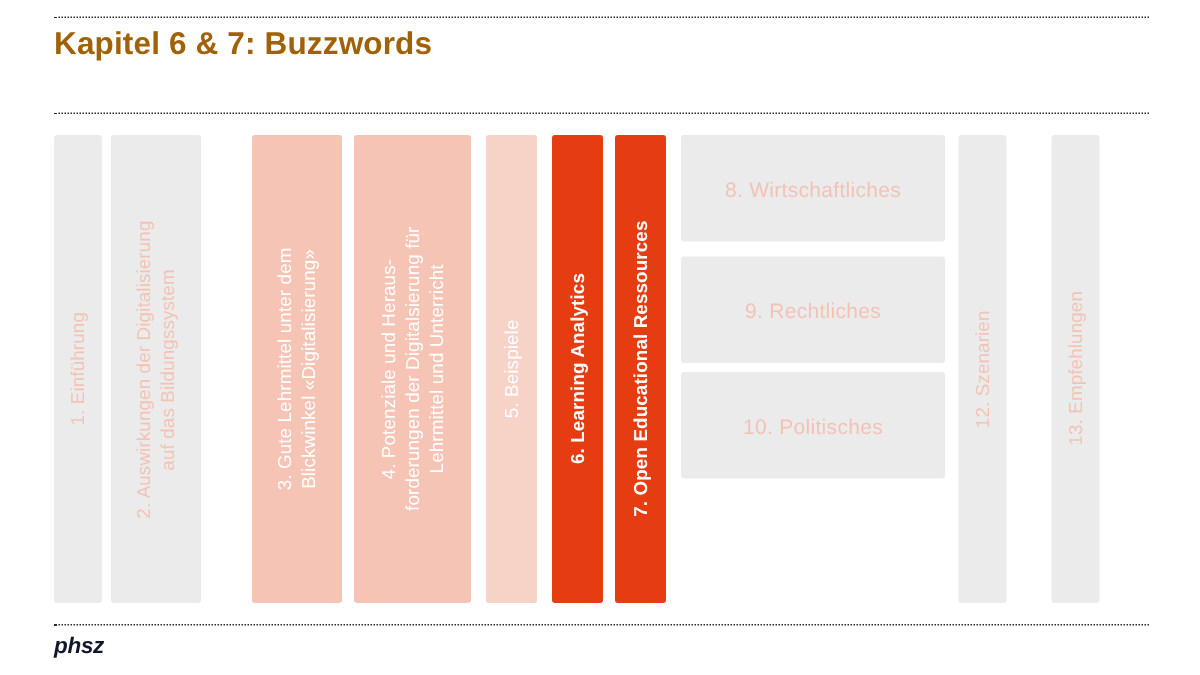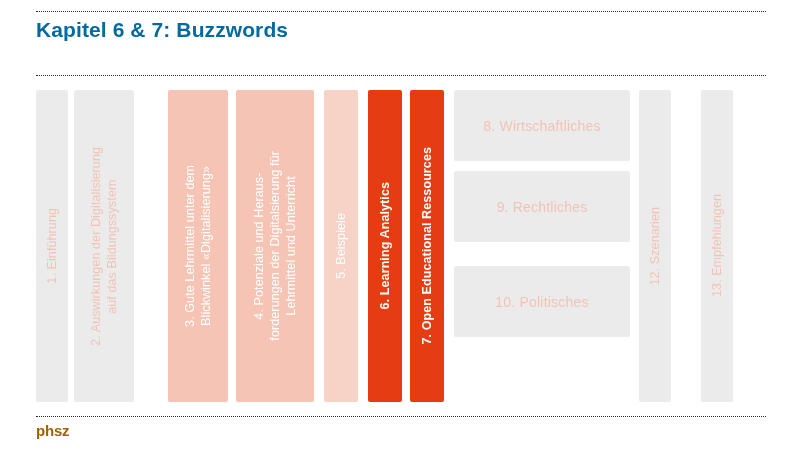--- a/index.html
+++ b/index.html
@@ -38,33 +38,34 @@
   .rule-bottom { top: 416px; }
 
   
   .slide-title {
     position: absolute;
     left: 36px;
     top: 18px;
     font-size: 21px;
     font-weight: bold;
     letter-spacing: 0.1px;
-    color: #0369a1;
+    color: #a16207;
     white-space: nowrap;
   }
 
   
   .footer-logo {
     position: absolute;
     left: 36px;
     top: 422px;
     font-size: 15px;
     font-weight: bold;
     letter-spacing: -0.2px;
-    color: #a16207;
+    color: #0f172a;
+    font-style: italic;
   }
 
   
   .diagram {
     position: absolute;
     left: 36px;
     top: 90px;
     width: 730px;
     height: 312px;
   }
@@ -169,21 +170,21 @@
     <div class="stack" style="left:418px;width:176px;">
 
       <div class="stack-box" style="top:0px;height:71px;">
         <span>8. Wirtschaftliches</span>
       </div>
 
       <div class="stack-box" style="top:81px;height:71px;text-align:center;">
         <span>9. Rechtliches</span>
       </div>
 
-      <div class="stack-box" style="top:176px;height:71px;">
+      <div class="stack-box" style="top:158px;height:71px;">
         <span>10. Politisches</span>
       </div>
 
     </div>
 
     <div class="col col-grey" style="left:603px;width:32px;">
       <span class="vlabel vlabel-grey vlabel-md">12. Szenarien</span>
     </div>
 
     <div class="col col-grey" style="left:665px;width:32px;">

